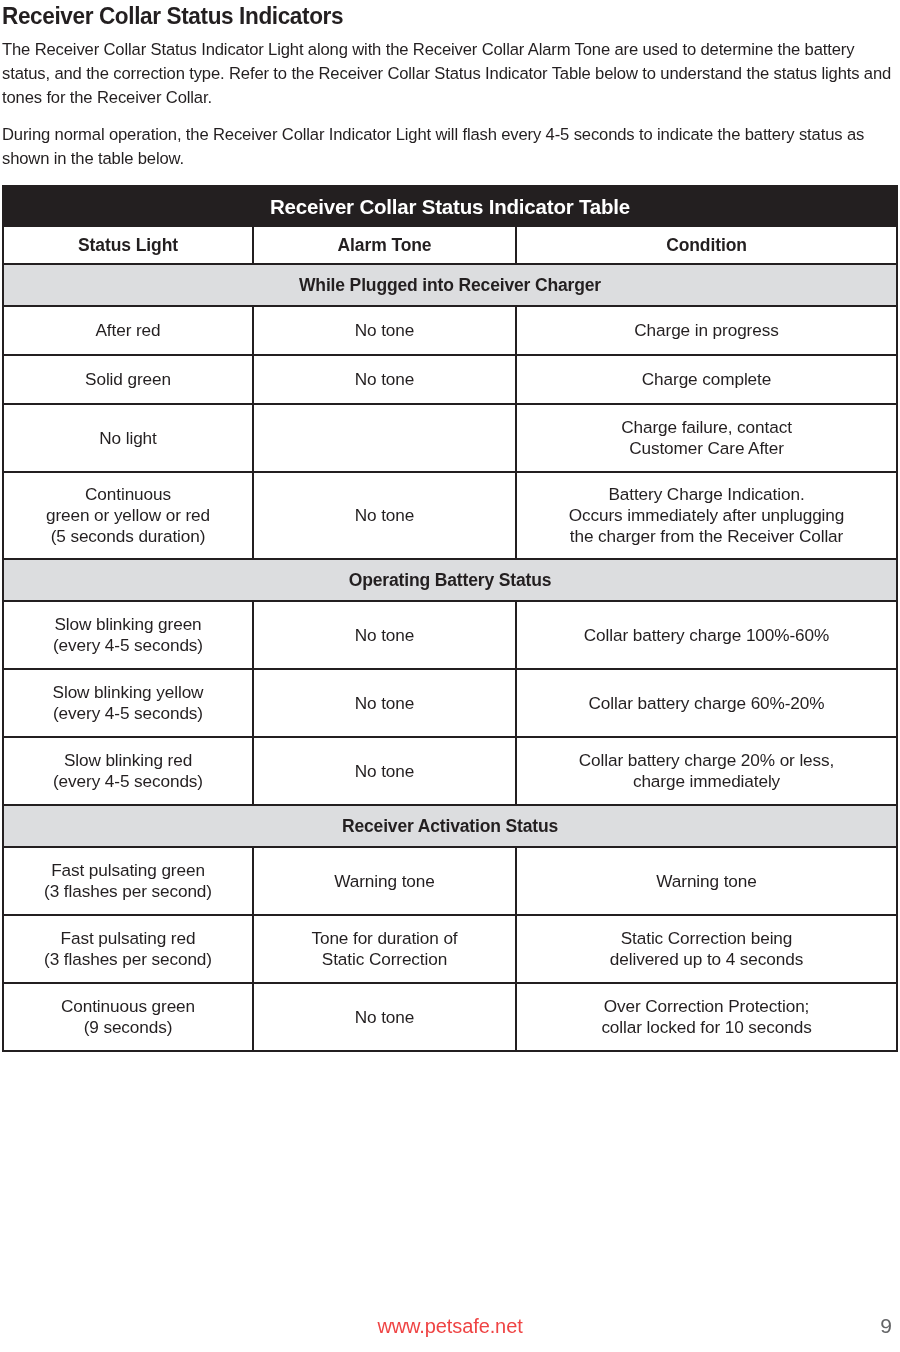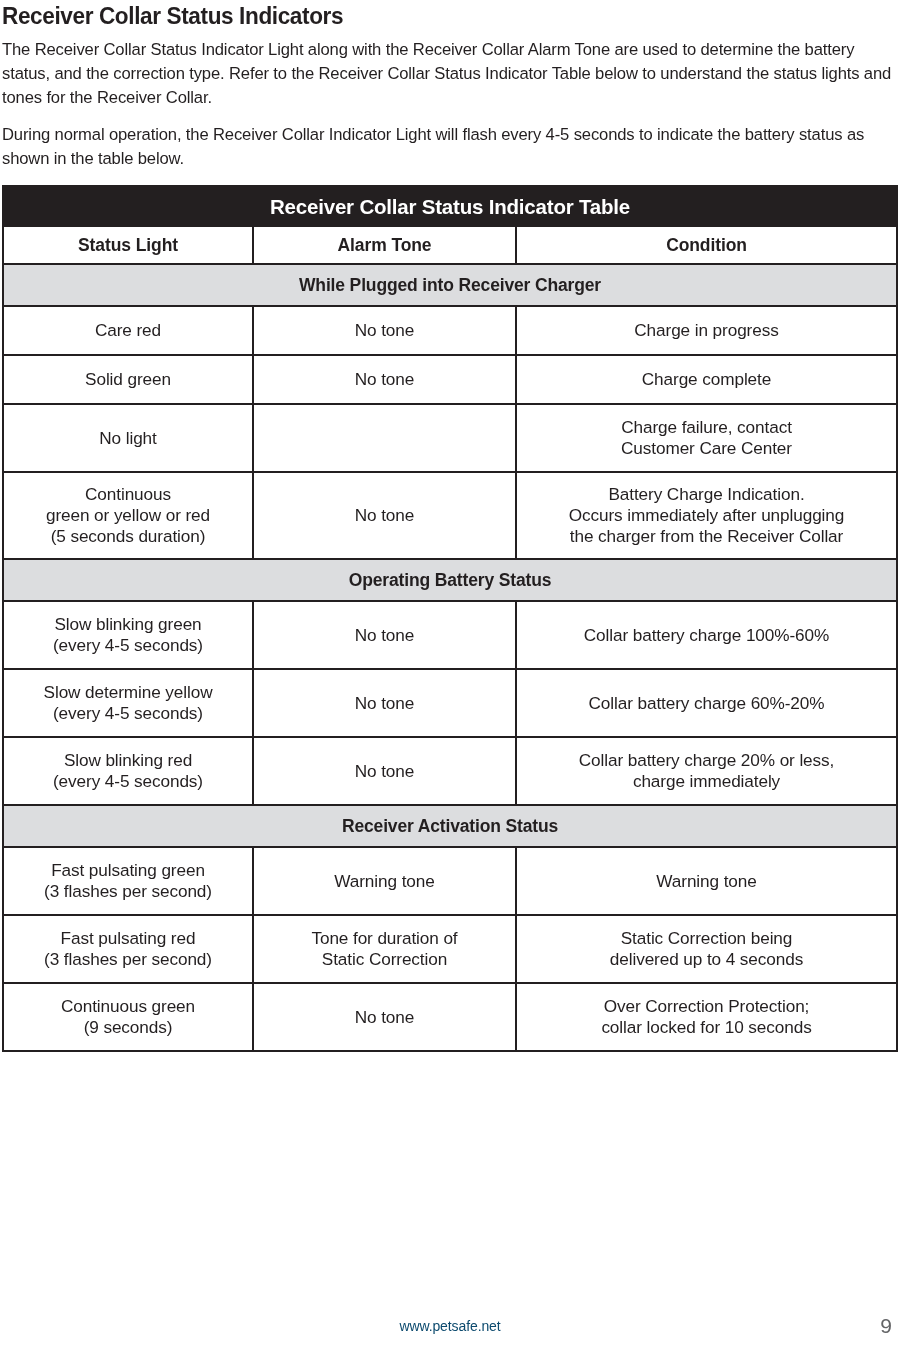--- a/index.html
+++ b/index.html
@@ -108,22 +108,22 @@
     left: 0;
     bottom: 14px;
     width: 900px;
     height: 24px;
   }
   .footer-url {
     position: absolute;
     left: 0;
     right: 0;
     text-align: center;
-    font-size: 14px;
-    color: #0c4a6e;
+    font-size: 20px;
+    color: #ef4444;
     letter-spacing: -0.1px;
     line-height: 24px;
   }
   .footer-page {
     position: absolute;
     right: 8px;
     top: 0;
     font-size: 21px;
     color: #636466;
     line-height: 24px;
@@ -152,21 +152,21 @@
       <tr class="colhead-row">
         <td>Status Light</td>
         <td>Alarm Tone</td>
         <td>Condition</td>
       </tr>
     <tr class="section-row">
           <td colspan="3">While Plugged into Receiver Charger</td>
         </tr>
         <tr class="data-row">
           <td>
-            <span class="cell-line">Care red</span>
+            <span class="cell-line">After red</span>
           </td>
           <td>
             <span class="cell-line">No tone</span>
           </td>
           <td>
             <span class="cell-line">Charge in progress</span>
           </td>
         </tr>
         <tr class="data-row">
           <td>
@@ -179,21 +179,21 @@
             <span class="cell-line">Charge complete</span>
           </td>
         </tr>
         <tr class="data-row two-line">
           <td>
             <span class="cell-line">No light</span>
           </td>
           <td></td>
           <td>
             <span class="cell-line">Charge failure, contact</span>
-            <span class="cell-line">Customer Care Center</span>
+            <span class="cell-line">Customer Care After</span>
           </td>
         </tr>
         <tr class="data-row three-line">
           <td>
             <span class="cell-line">Continuous</span>
             <span class="cell-line">green or yellow or red</span>
             <span class="cell-line">(5 seconds duration)</span>
           </td>
           <td>
             <span class="cell-line">No tone</span>
@@ -214,21 +214,21 @@
           </td>
           <td>
             <span class="cell-line">No tone</span>
           </td>
           <td>
             <span class="cell-line">Collar battery charge 100%-60%</span>
           </td>
         </tr>
         <tr class="data-row two-line">
           <td>
-            <span class="cell-line">Slow determine yellow</span>
+            <span class="cell-line">Slow blinking yellow</span>
             <span class="cell-line">(every 4-5 seconds)</span>
           </td>
           <td>
             <span class="cell-line">No tone</span>
           </td>
           <td>
             <span class="cell-line">Collar battery charge 60%-20%</span>
           </td>
         </tr>
         <tr class="data-row two-line">

